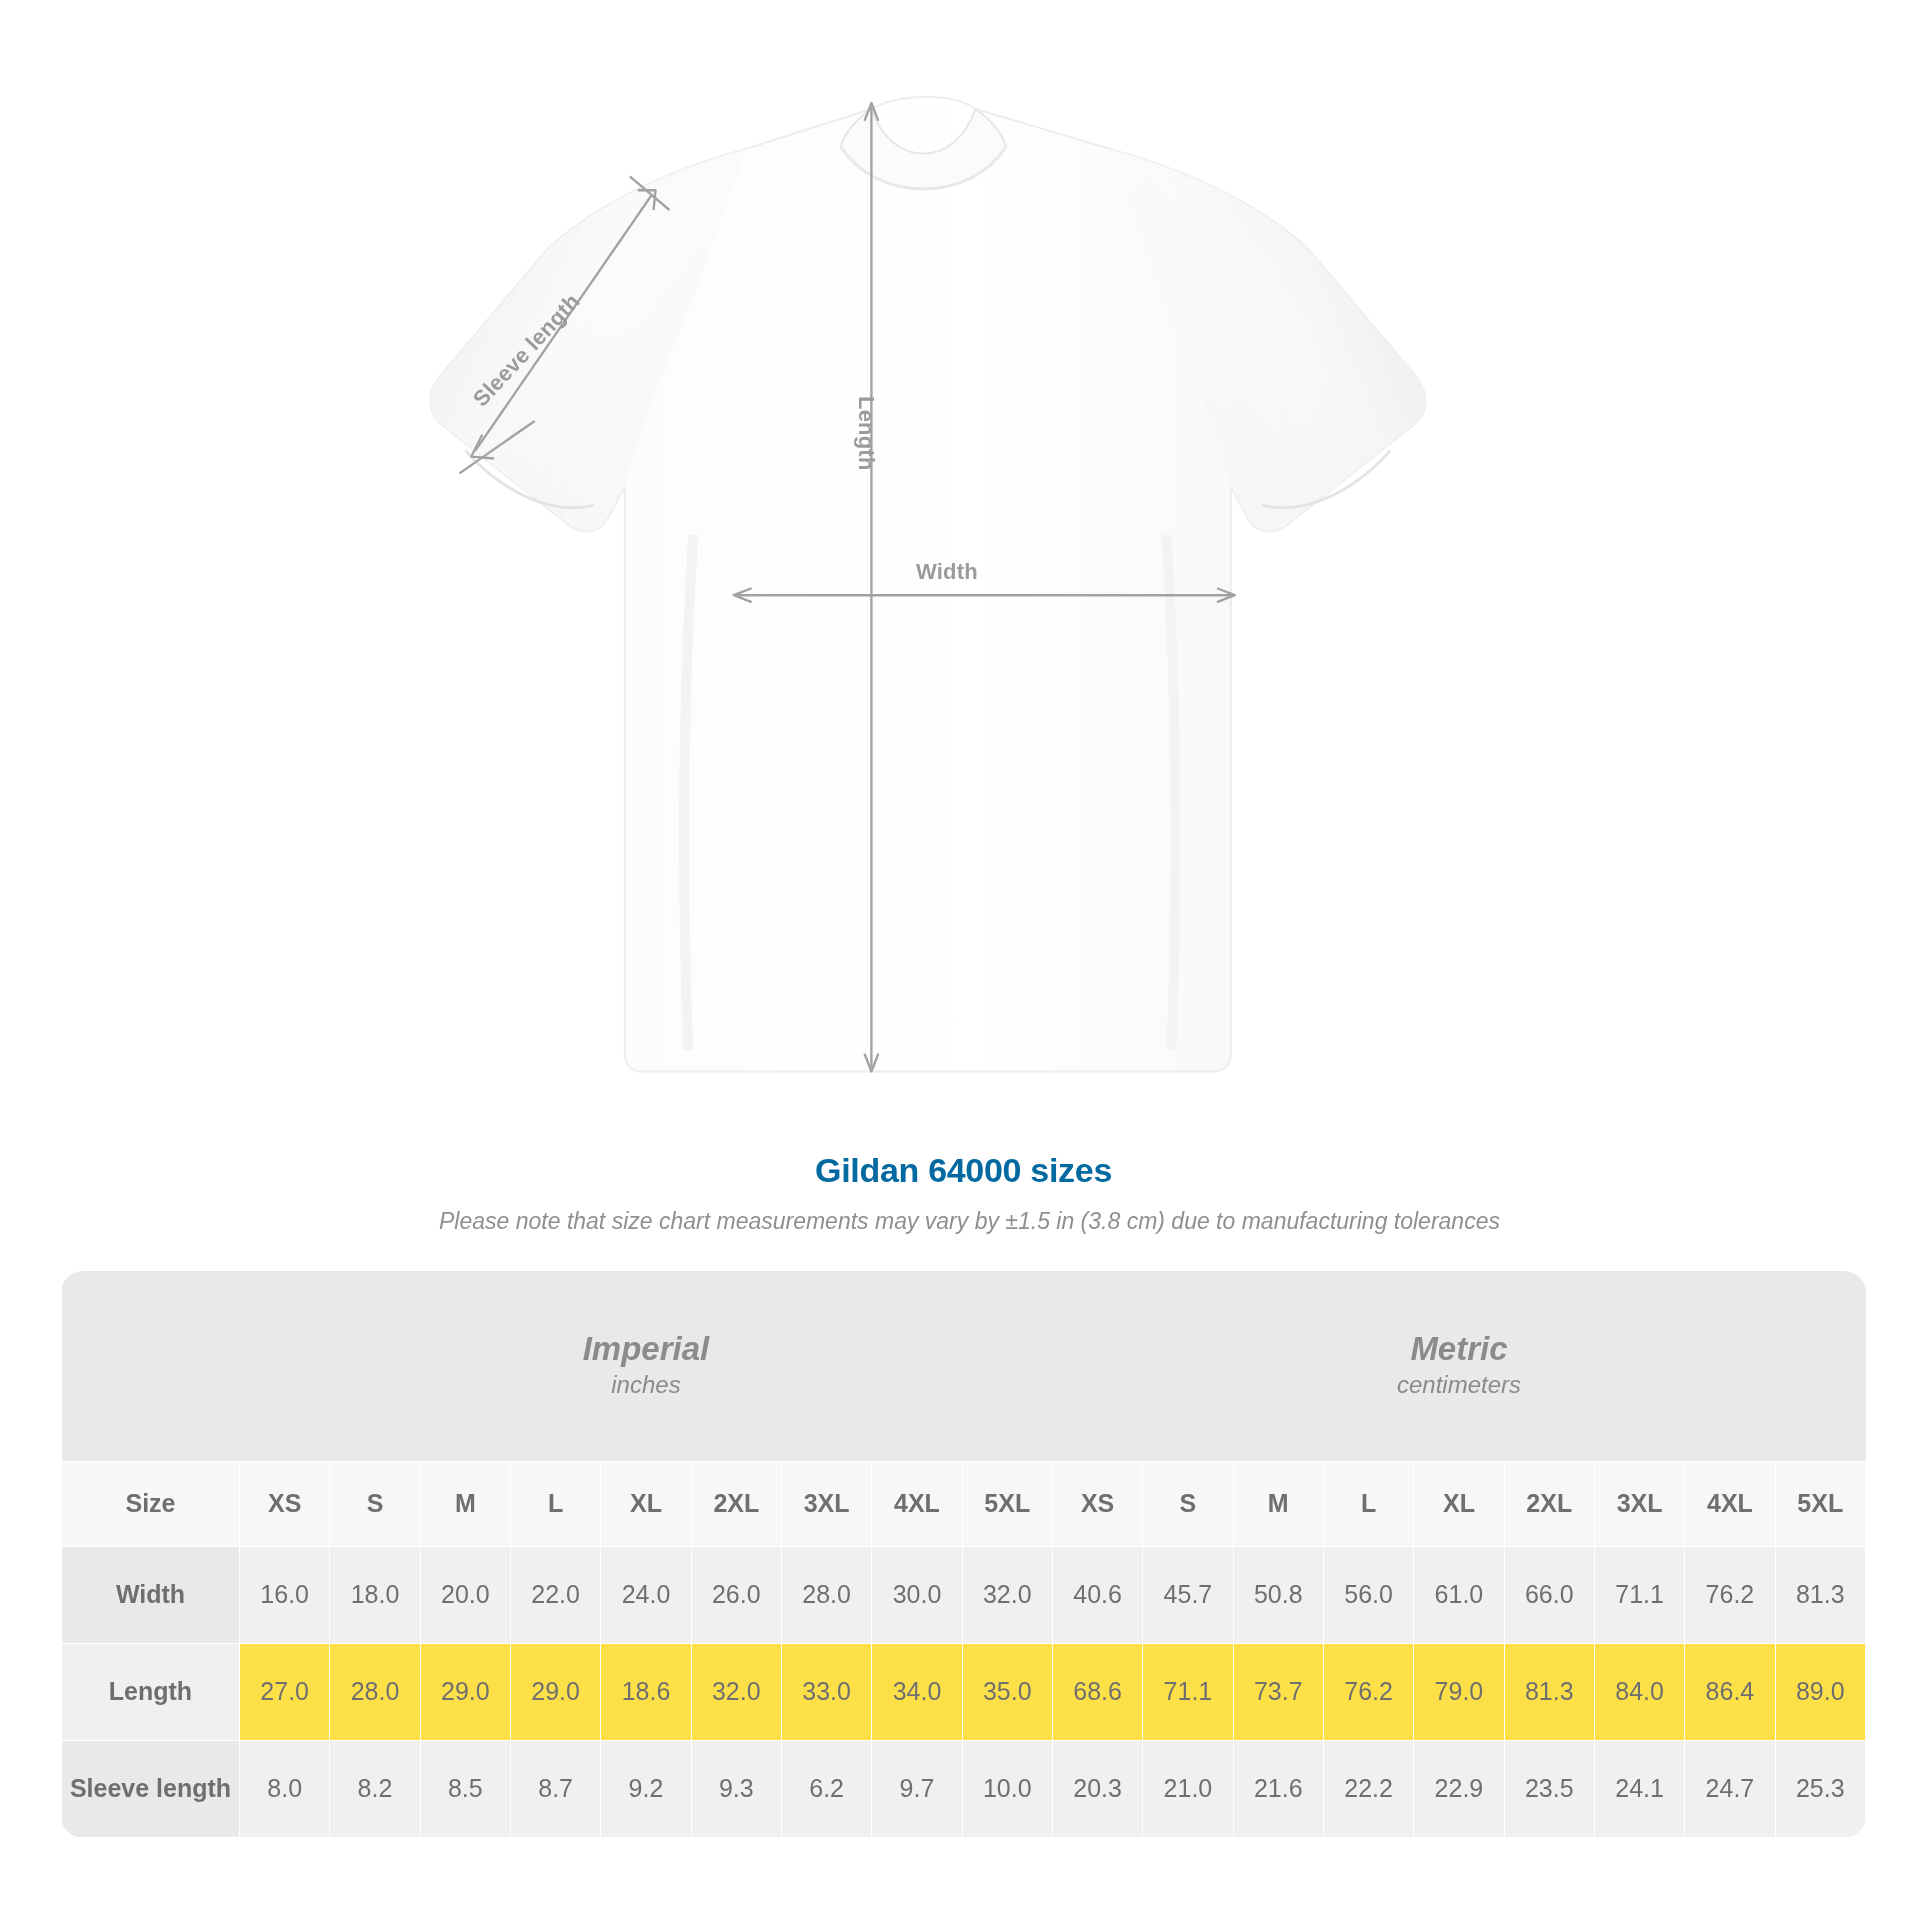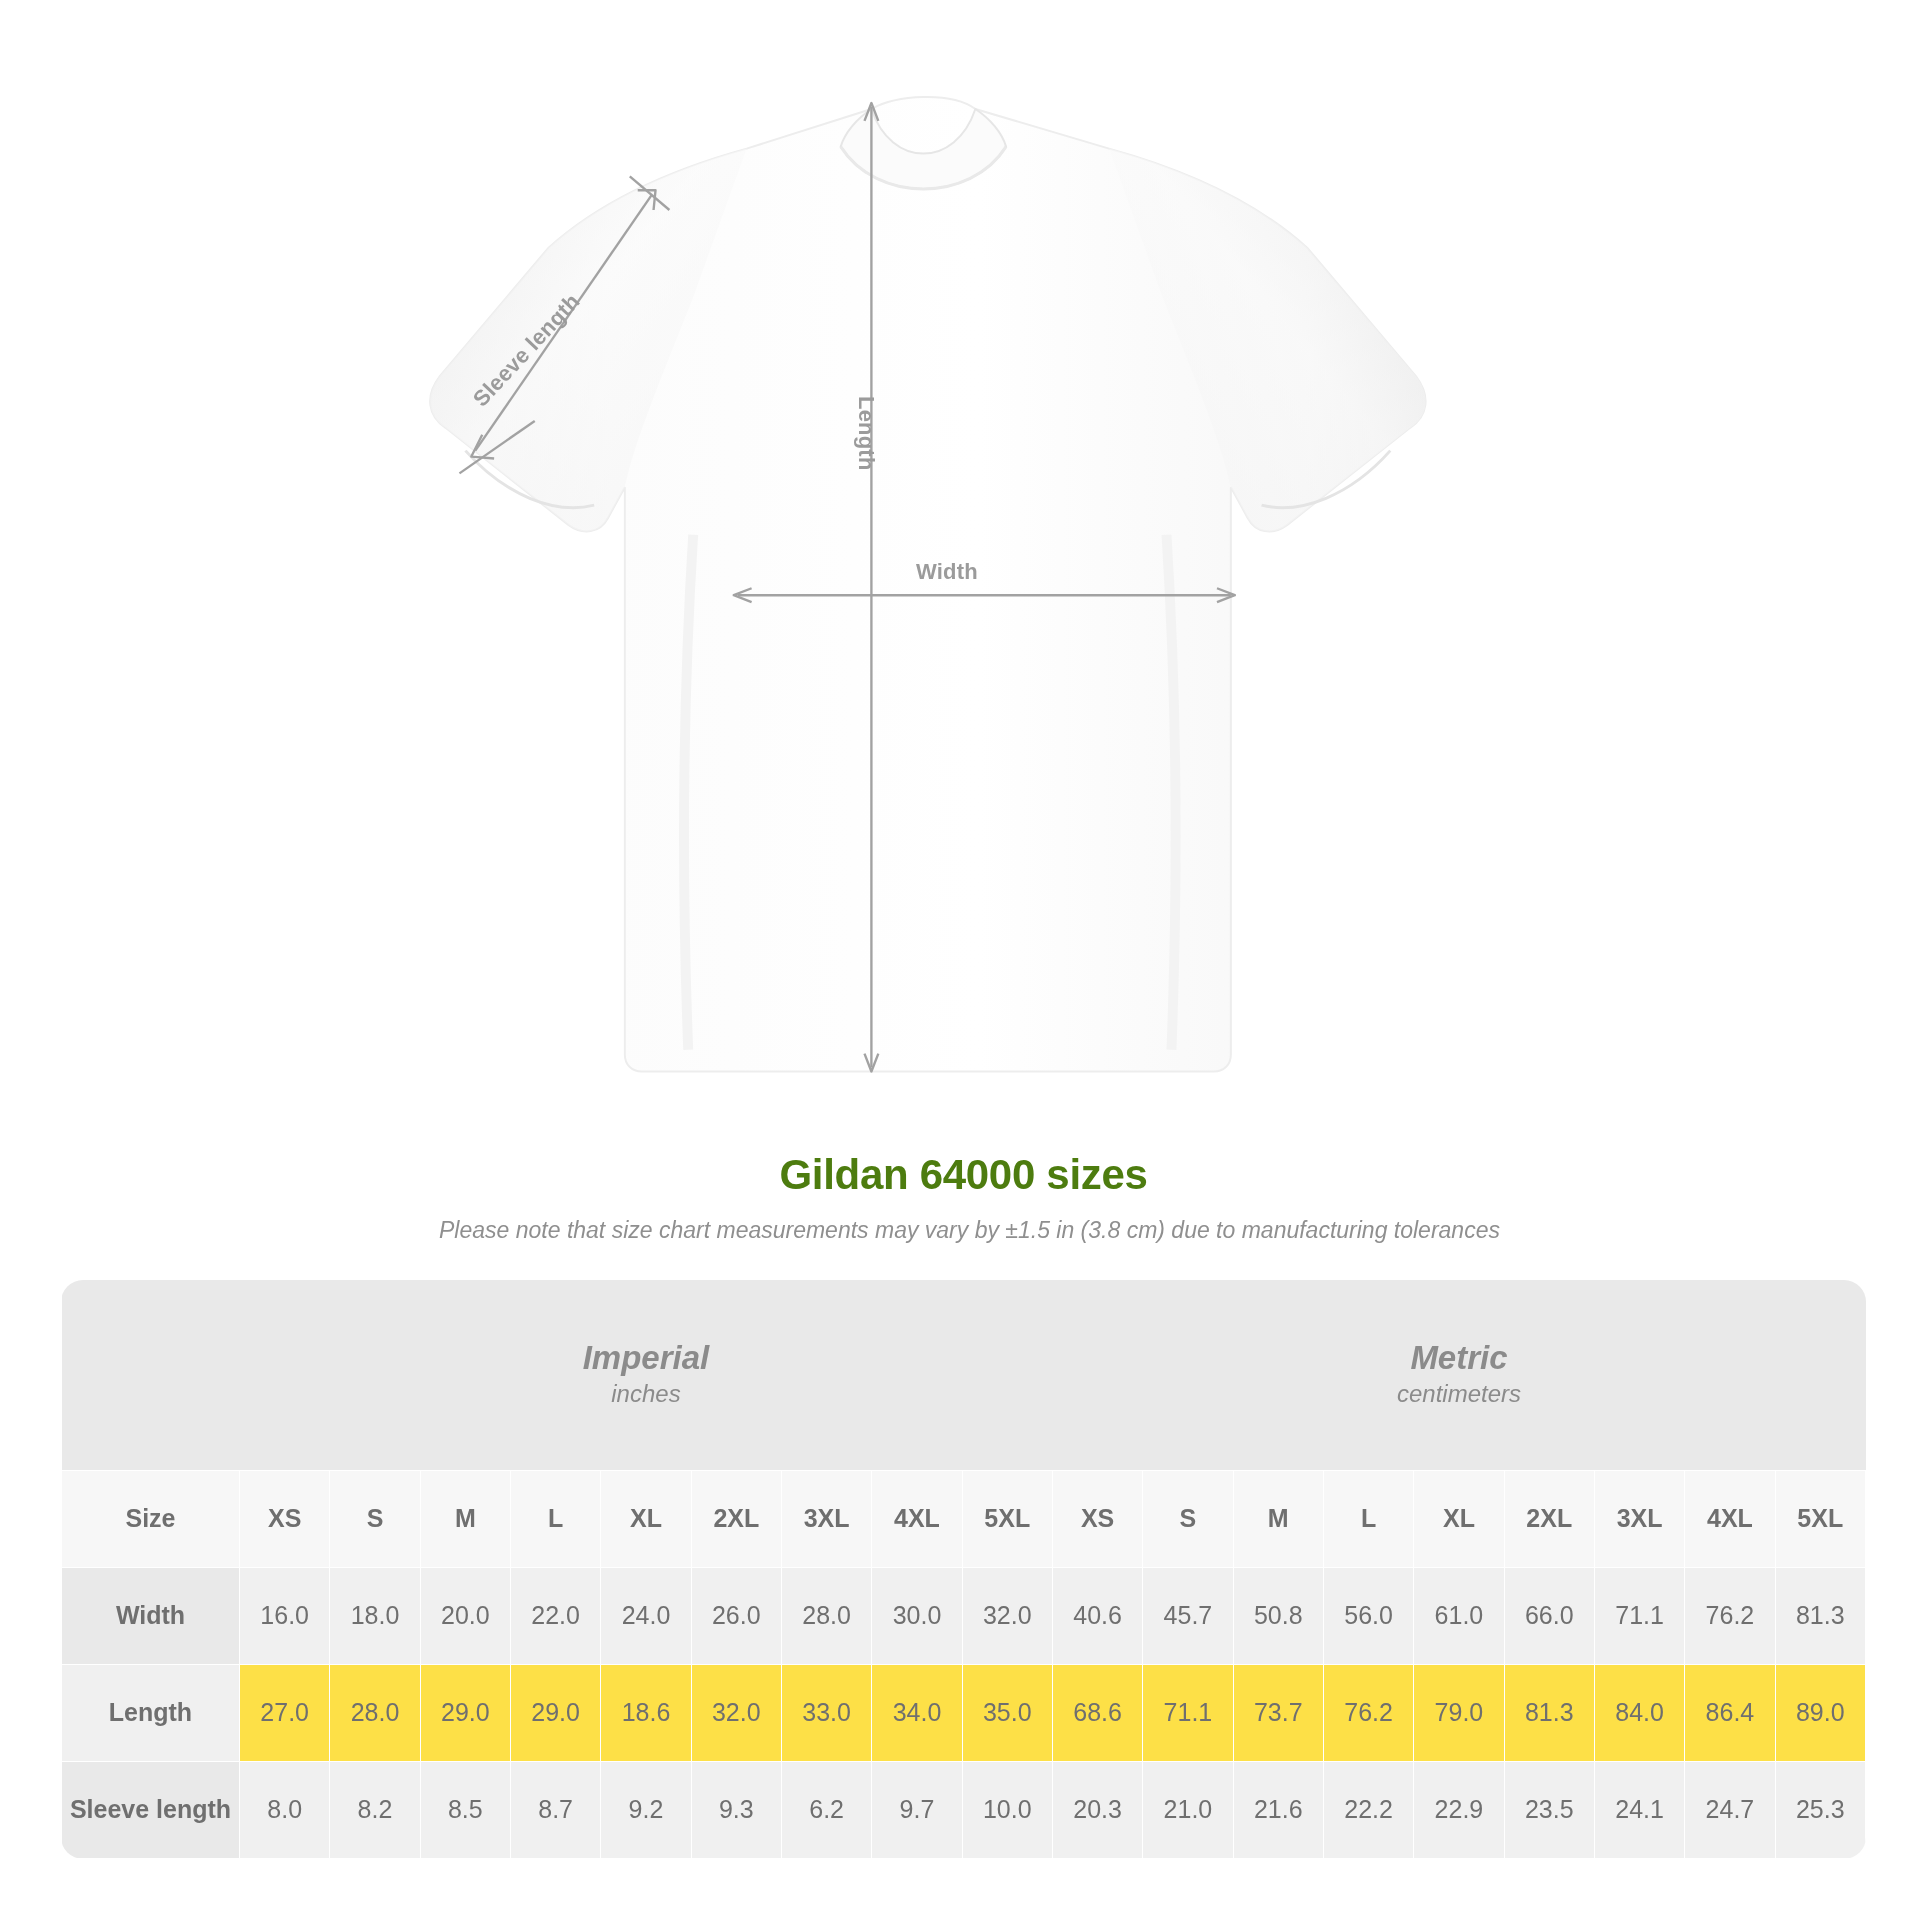--- a/index.html
+++ b/index.html
@@ -40,23 +40,23 @@
   #lbl-width { left: 916px; top: 559px; }
   #lbl-sleeve {
     left: 487px; top: 386px;
     transform: rotate(-47deg);
     transform-origin: left bottom;
   }
 
   
   .title-block { text-align: center; margin-top: 22px; }
   .chart-title {
-    font-size: 42px;
-    font-weight: bold;
-    color: #4d7c0f;
+    font-size: 34px;
+    font-weight: bold;
+    color: #0369a1;
     letter-spacing: -0.3px;
   }
   .chart-note {
     margin-top: 18px;
     font-size: 23px;
     font-style: italic;
     color: #8f8f8f;
     padding-left: 12px;
   }
 
@@ -101,21 +101,21 @@
     background: #f0f0f0;
     font-weight: bold;
     color: #6b6b6b;
     height: 97px;
     font-size: 27px;
   }
   .hdr-cell {
     background: #f7f7f7;
     font-weight: bold;
     color: #6b6b6b;
-    height: 97px;
+    height: 85px;
     font-size: 27px;
   }
   tr.band-a td { background: #f0f0f0; height: 97px; }
   tr.band-b td { background: #fde047; height: 97px; }
   tr.band-a td.row-head { background: #e9e9e9; }
   tr.band-b td.row-head { background: #f0f0f0; }
   td.label-col { width: 178px; }
   .corner { background: #e9e9e9; border: none !important; }
 </style>
 </head>

